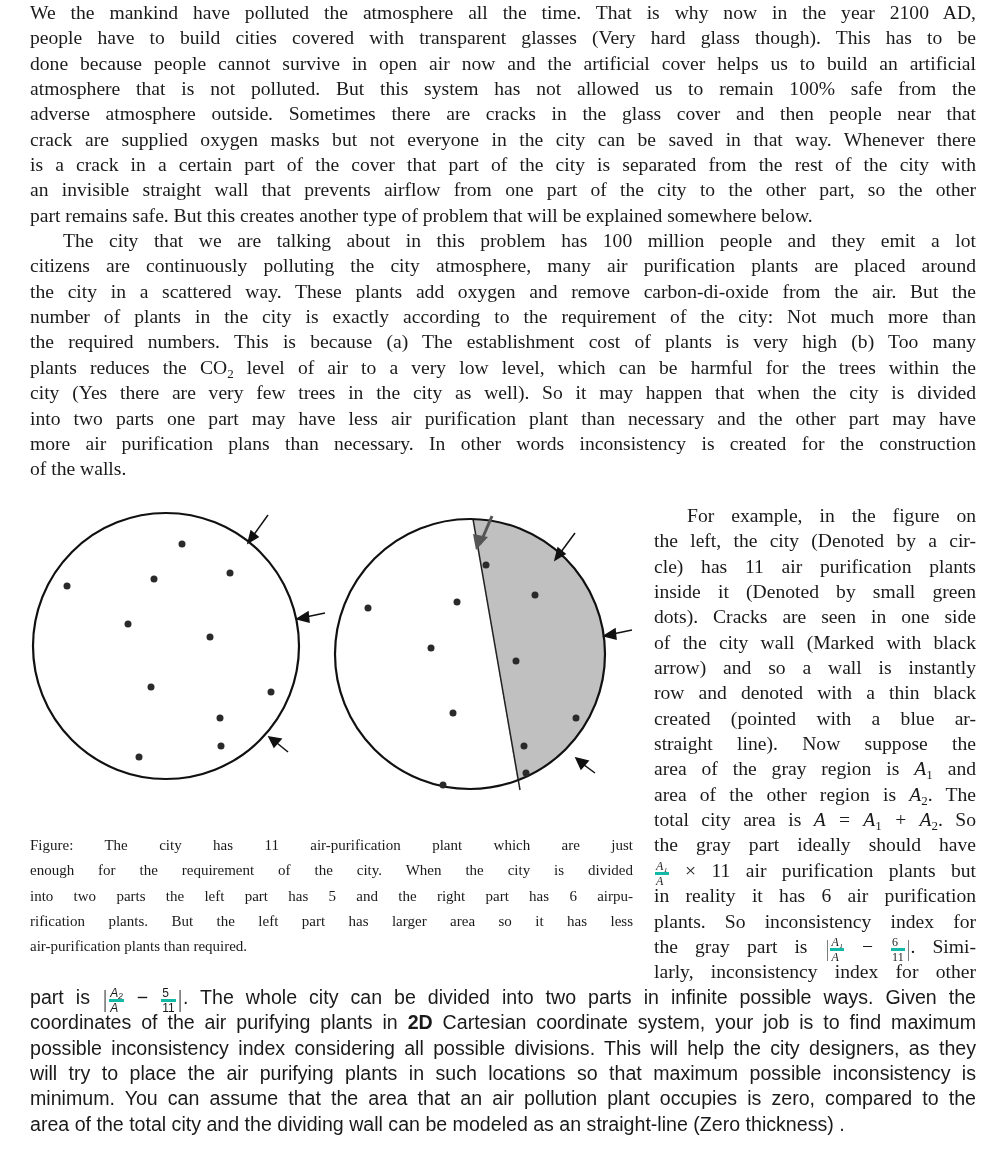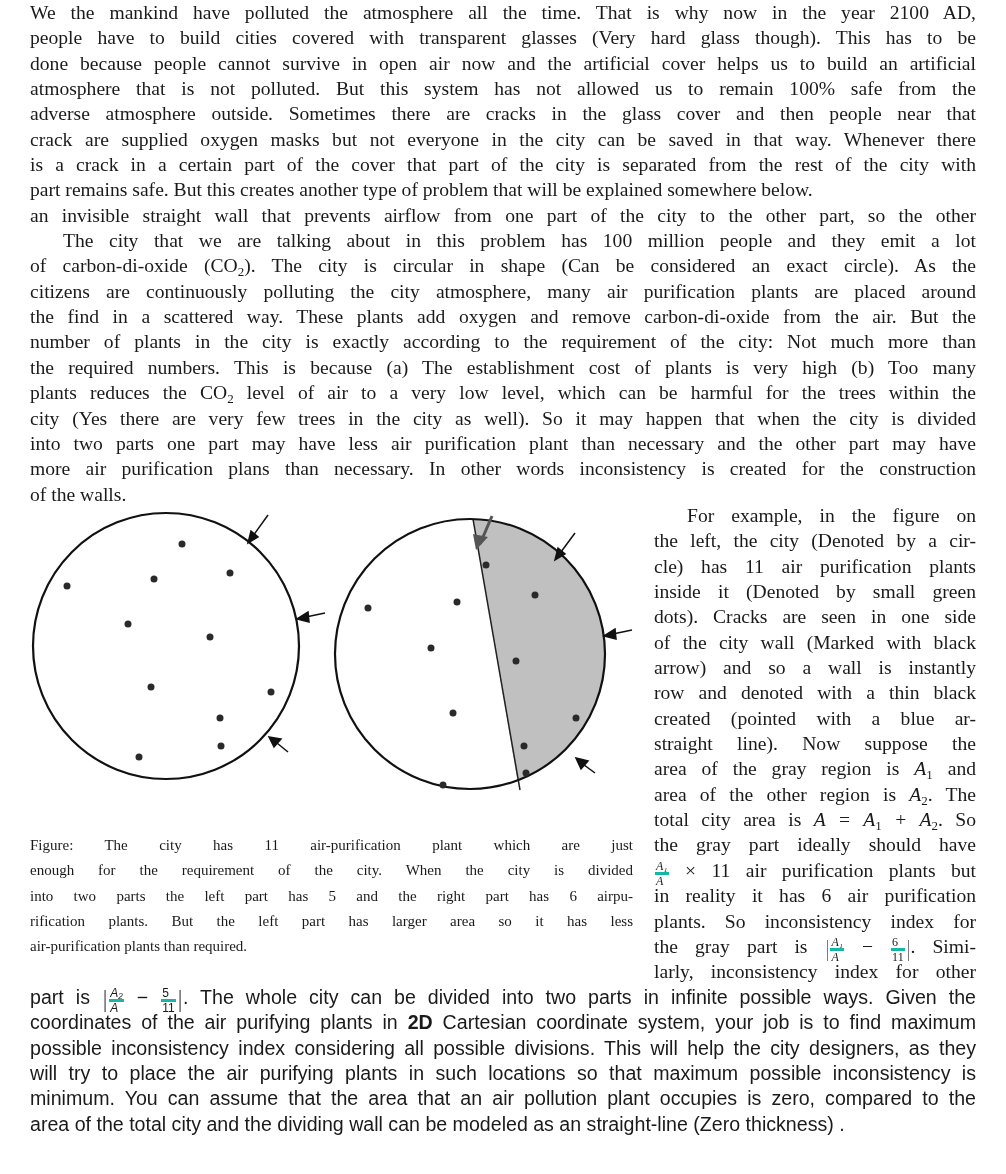--- a/index.html
+++ b/index.html
@@ -47,28 +47,27 @@
 
 <div class="page">
   <div>
     <span class="line">We the mankind have polluted the atmosphere all the time. That is why now in the year 2100 AD,</span>
     <span class="line">people have to build cities covered with transparent glasses (Very hard glass though). This has to be</span>
     <span class="line">done because people cannot survive in open air now and the artificial cover helps us to build an artificial</span>
     <span class="line">atmosphere that is not polluted. But this system has not allowed us to remain 100% safe from the</span>
     <span class="line">adverse atmosphere outside. Sometimes there are cracks in the glass cover and then people near that</span>
     <span class="line">crack are supplied oxygen masks but not everyone in the city can be saved in that way. Whenever there</span>
     <span class="line">is a crack in a certain part of the cover that part of the city is separated from the rest of the city with</span>
+    <span class="line">an invisible straight wall that prevents airflow from one part of the city to the other part, so the other</span>
     <span class="line last">part remains safe. But this creates another type of problem that will be explained somewhere below.</span>
-    <span class="line">an invisible straight wall that prevents airflow from one part of the city to the other part, so the other</span>
   </div>
   <div>
     <span class="line indent">The city that we are talking about in this problem has 100 million people and they emit a lot</span>
-    <span class="line"><span>of carbon-di-oxide (CO</span><sub>2</sub><span>). The city is circular in shape (Can be considered an exact circle). As the</span></span>
     <span class="line">citizens are continuously polluting the city atmosphere, many air purification plants are placed around</span>
-    <span class="line">the find in a scattered way. These plants add oxygen and remove carbon-di-oxide from the air. But the</span>
+    <span class="line">the city in a scattered way. These plants add oxygen and remove carbon-di-oxide from the air. But the</span>
     <span class="line">number of plants in the city is exactly according to the requirement of the city: Not much more than</span>
     <span class="line">the required numbers. This is because (a) The establishment cost of plants is very high (b) Too many</span>
     <span class="line"><span>plants reduces the CO</span><sub>2</sub><span> level of air to a very low level, which can be harmful for the trees within the</span></span>
     <span class="line">city (Yes there are very few trees in the city as well). So it may happen that when the city is divided</span>
     <span class="line">into two parts one part may have less air purification plant than necessary and the other part may have</span>
     <span class="line">more air purification plans than necessary. In other words inconsistency is created for the construction</span>
     <span class="line last">of the walls.</span>
   </div>
 </div>
 

